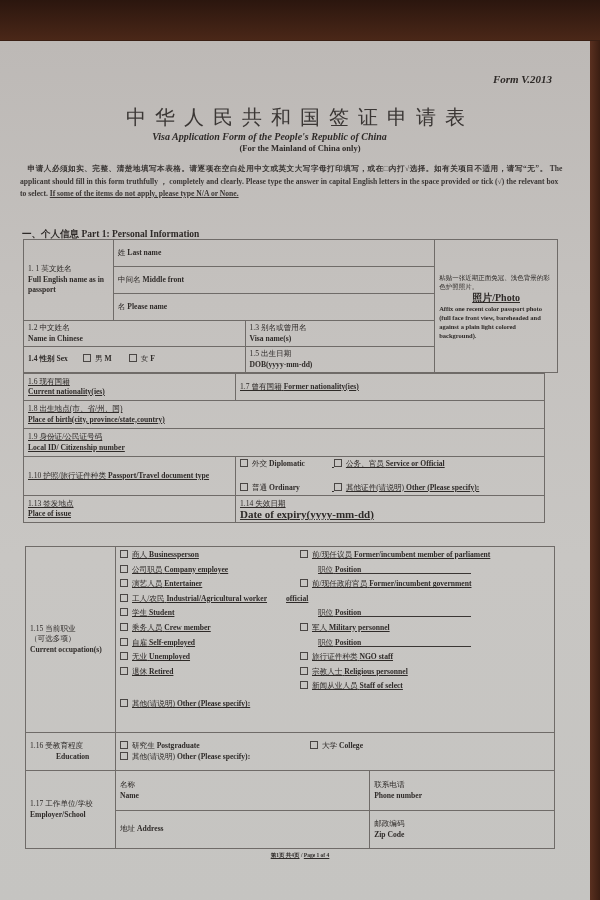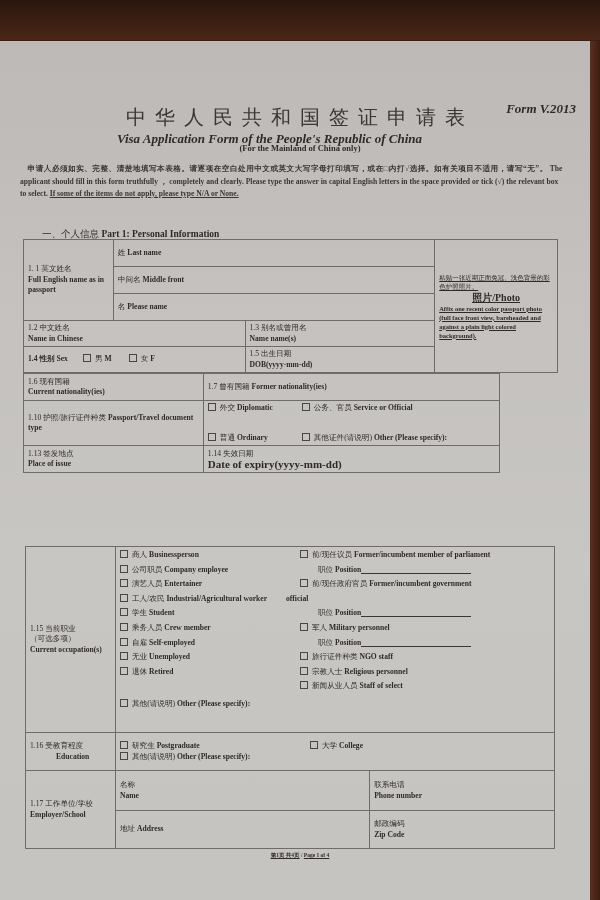--- a/index.html
+++ b/index.html
@@ -15,56 +15,56 @@
   }
   .paper {
     position:absolute; left:0; top:41px; width:590px; height:859px;
     background:linear-gradient(180deg,#bdb9b6 0%,#c4c1be 30%,#c8c6c3 60%,#c5c4c1 100%);
   }
   .bg-right {
     position:absolute; right:0; top:41px; width:10px; height:859px;
     background:linear-gradient(90deg,#5a3020,#3b1e12);
   }
   .form-id {
-    position:absolute; right:24px; top:73px; font-size:13px; font-style:italic; font-weight:bold;margin-top:28px;
+    position:absolute; right:48px; top:73px; font-size:11px; font-style:italic; font-weight:bold;
   }
   .title-cn {
     position:absolute; left:0; width:600px; top:104px; text-align:center;
     font-size:20px; letter-spacing:9px; color:#3a3634;
   }
   .title-en {
     position:absolute; left:0; width:539px; top:131px; text-align:center;
-    font-size:13px; font-style:italic; font-weight:bold;
+    font-size:10px; font-style:italic; font-weight:bold;
   }
   .title-sub {
     position:absolute; left:0; width:600px; top:143px; text-align:center;
     font-size:8.5px; font-weight:bold;
   }
   .instructions {
     position:absolute; left:20px; width:545px; top:163px;
     font-size:7.6px; line-height:12.5px; font-weight:bold; color:#3a3634;
   }
   .instructions .cn { font-weight:bold; letter-spacing:0.5px; }
   .instructions u { text-decoration:underline; }
   .section-title {
     position:absolute; left:22px; top:228px; font-size:9.5px; font-weight:bold;
   }
-  .section-title .cn { font-weight:normal;margin-left:20px; }
+  .section-title .cn { font-weight:bold; }
 
   table.form {
     position:absolute; border-collapse:collapse; font-size:7.6px; line-height:10.5px;
   }
   table.form td {
     border:1px solid #6f6b68; padding:2px 4px; vertical-align:middle;
   }
   .b { font-weight:bold; }
   .cn { font-weight:normal; }
   .cb { display:inline-block; width:6px; height:6px; border:1px solid #4a4644; margin-right:4px; vertical-align:-1px; }
   .pos-line { display:inline-block; width:110px; border-bottom:1px solid #3a3634; height:8px; vertical-align:-2px; }
-  .photo-box { font-size:6.5px; line-height:9px;text-decoration:underline; }
+  .photo-box { font-size:6.5px; line-height:9px; }
   .photo-title { text-align:center; font-size:10px; font-weight:bold; text-decoration:underline; margin:2px 0; }
   .occ-list div { height:14.6px; white-space:nowrap; font-weight:bold; }
   .occ-list2 div { height:14.6px; white-space:nowrap; font-weight:bold; }
   .indent { padding-left:18px; }
   .footer {
     position:absolute; left:0; width:600px; top:852px; text-align:center; font-size:5.5px; font-weight:bold;
   }
   .footer span { text-decoration:underline; }
 </style>
 </head>
@@ -122,64 +122,76 @@
       <span class="cn">名</span> <span class="b">Please name</span>
     </td>
   </tr>
   <tr style="height:26px">
     <td colspan="2">
       <div class="cn">1.2 中文姓名</div>
           <div class="b">Name in Chinese</div>
     </td>
     <td>
       <div class="cn">1.3 别名或曾用名</div>
-          <div class="b">Name name(s)</div>
+          <div class="b">Visa name(s)</div>
     </td>
   </tr>
   <tr style="height:26px">
     <td colspan="2">
       <span class="b">1.4 性别</span> <span class="b">Sex</span>
       &nbsp;&nbsp;&nbsp;&nbsp;&nbsp;&nbsp;
       <span><span class="cb"></span><span class="cn">男</span> <span class="b">M</span></span>
       &nbsp;&nbsp;&nbsp;&nbsp;&nbsp;&nbsp;&nbsp;
       <span><span class="cb"></span><span class="cn">女</span> <span class="b">F</span></span>
     </td>
     <td>
       <div class="cn">1.5 出生日期</div>
           <div class="b">DOB(yyyy-mm-dd)</div>
     </td>
   </tr>
 </tbody>
   </table>
 
-<table class="form" style="left:23px; top:373px; width:477px;">
+<table class="form" style="left:23px; top:373px; width:522px;text-decoration:underline;">
   <colgroup>
       <col style="width:222px">
       <col style="width:313px">
     </colgroup>
   <tbody>
       <tr style="height:27px">
     <td>
       <div class="cn">1.6 现有国籍</div>
           <div class="b">Current nationality(ies)</div>
     </td>
     <td>
       <span class="cn">1.7 曾有国籍</span> <span class="b">Former nationality(ies)</span>
     </td>
   </tr>
+  <tr style="height:28px">
+    <td colspan="2">
+      <div class="cn">1.8 出生地点(市、省/州、国)</div>
+          <div class="b">Place of birth(city, province/state,country)</div>
+    </td>
+  </tr>
+  <tr style="height:28px">
+    <td colspan="2">
+      <div class="cn">1.9 身份证/公民证号码</div>
+          <div class="b">Local ID/ Citizenship number</div>
+    </td>
+  </tr>
   <tr style="height:34px">
     <td>
       <span class="cn">1.10 护照/旅行证件种类</span> <span class="b">Passport/Travel document type</span>
     </td>
     <td>
       <div style="white-space:nowrap">
         <span style="display:inline-block;width:92px"><span class="cb"></span><span class="cn">外交</span> <span class="b">Diplomatic</span></span>
         <span><span class="cb"></span><span class="cn">公务、官员</span> <span class="b">Service or Official</span></span>
       </div>
-      <div style="white-space:nowrap; margin-top:19px">
+      <div style="white-space:nowrap; margin-top:13px">
         <span style="display:inline-block;width:92px"><span class="cb"></span><span class="cn">普通</span> <span class="b">Ordinary</span></span>
         <span><span class="cb"></span><span class="cn">其他证件(请说明)</span> <span class="b">Other (Please specify):</span></span>
       </div>
     </td>
   </tr>
   <tr style="height:27px">
     <td>
       <div class="cn">1.13 签发地点</div>
           <div class="b">Place of issue</div>
     </td>
@@ -198,21 +210,21 @@
       <col style="width:68px">
       <col style="width:184px">
     </colgroup>
   <tbody>
       <tr style="height:186px">
     <td style="vertical-align:middle">
       <div class="cn">1.15 当前职业</div>
       <div class="cn">（可选多项）</div>
       <div class="b">Current occupation(s)</div>
     </td>
-    <td colspan="3" style="vertical-align:top; padding:3px 4px;">
+    <td colspan="3" style="vertical-align:top; padding:3px 4px;text-decoration:underline;">
       <div style="display:flex">
         <div class="occ-list" style="width:178px">
           <div><span class="cb"></span><span class="cn">商人</span> <span>Businessperson</span></div>
           <div><span class="cb"></span><span class="cn">公司职员</span> <span>Company employee</span></div>
           <div><span class="cb"></span><span class="cn">演艺人员</span> <span>Entertainer</span></div>
           <div><span class="cb"></span><span class="cn">工人/农民</span> <span>Industrial/Agricultural worker</span></div>
           <div><span class="cb"></span><span class="cn">学生</span> <span>Student</span></div>
           <div><span class="cb"></span><span class="cn">乘务人员</span> <span>Crew member</span></div>
           <div><span class="cb"></span><span class="cn">自雇</span> <span>Self-employed</span></div>
           <div><span class="cb"></span><span class="cn">无业</span> <span>Unemployed</span></div>

